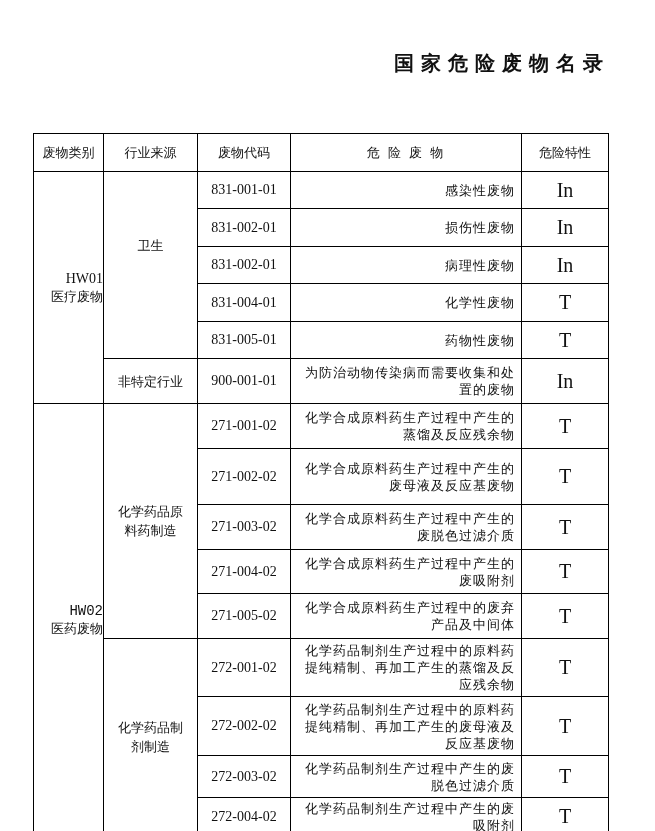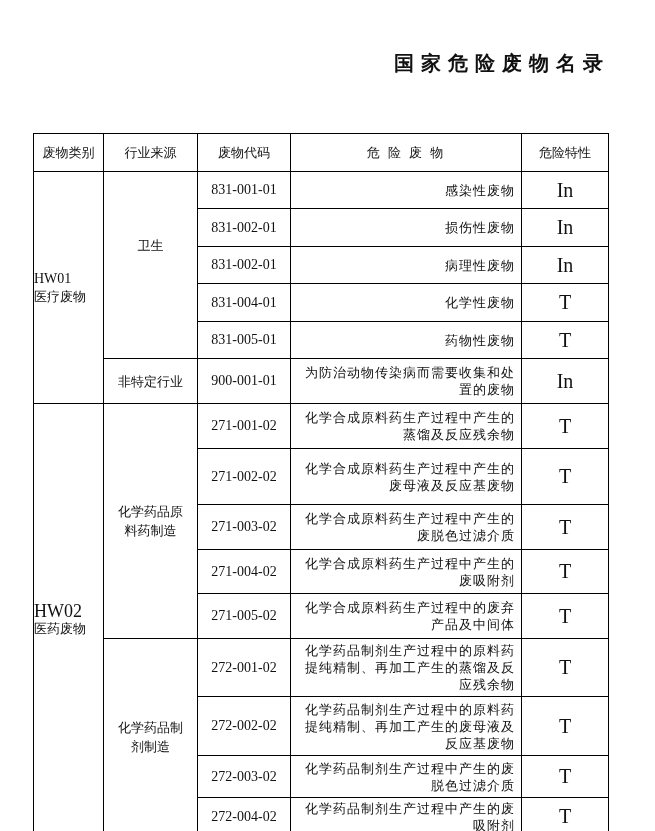--- a/index.html
+++ b/index.html
@@ -4,21 +4,21 @@
 <style>
   html,body{margin:0;padding:0;background:#fff;}
   body{width:655px;height:831px;position:relative;overflow:hidden;font-family:"DejaVu Serif","Liberation Serif",serif;color:#111;}
   .title{position:absolute;left:0;top:50px;width:610px;text-align:right;font-family:"DejaVu Sans","Liberation Sans",sans-serif;font-weight:bold;font-size:20px;letter-spacing:7px;}
   table{position:absolute;left:33px;top:133px;border-collapse:collapse;table-layout:fixed;}
   td,th{border:1.5px solid #000;padding:0;font-size:13px;vertical-align:middle;}
   th{font-family:"DejaVu Sans","Liberation Sans",sans-serif;font-weight:normal;font-size:13px;height:37px;}
   td.code{text-align:center;font-family:"Liberation Serif",serif;font-size:14px;}
   td.desc{padding:0 6px;line-height:17px;letter-spacing:1px;font-size:13px;text-align:right;}
   td.h{text-align:center;font-family:"Liberation Serif",serif;font-size:20px;}
-  td.cat{text-align:left;line-height:18px;}
+  td.cat{text-align:right;line-height:18px;}
   td.src{text-align:center;line-height:19px;padding:0 8px;}
 </style>
 </head>
 <body>
 
 <div class="title">国家危险废物名录</div>
 
 <table>
   <colgroup>
       <col style="width:70px">
@@ -66,21 +66,21 @@
     <td class="h">T</td>
   </tr>
   <tr style="height:45px">
     <td class="src">非特定行业</td>
     <td class="code">900-001-01</td>
     <td class="desc">为防治动物传染病而需要收集和处置的废物</td>
     <td class="h">In</td>
   </tr>
   <tr style="height:45px">
     <td class="cat" rowspan="9">
-          <div style="font-family:Liberation Serif, serif;font-size:18px">HW02</div>
+          <div style="font-family:Liberation Mono, monospace;font-size:14px">HW02</div>
           <div>医药废物</div>
         </td>
     <td class="src" rowspan="5">化学药品原料药制造</td>
     <td class="code">271-001-02</td>
     <td class="desc">化学合成原料药生产过程中产生的蒸馏及反应残余物</td>
     <td class="h">T</td>
   </tr>
   <tr style="height:56px">
     <td class="code">271-002-02</td>
     <td class="desc">化学合成原料药生产过程中产生的废母液及反应基废物</td>

